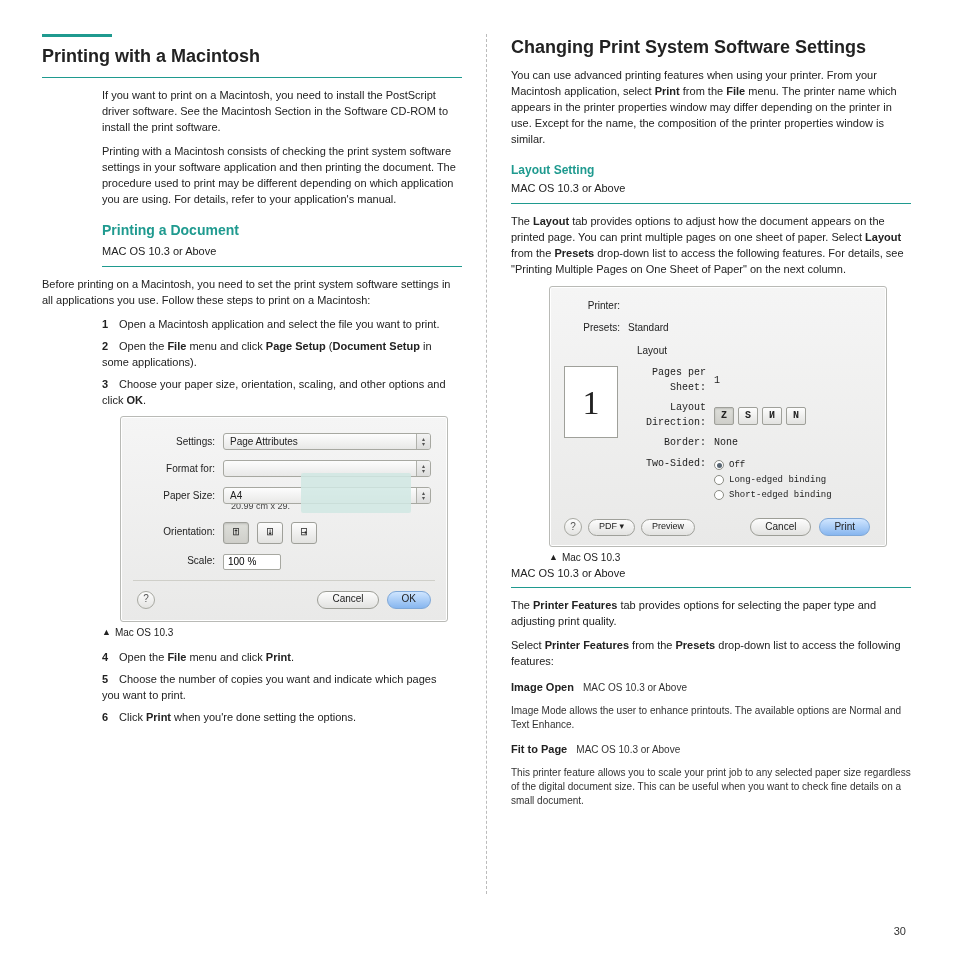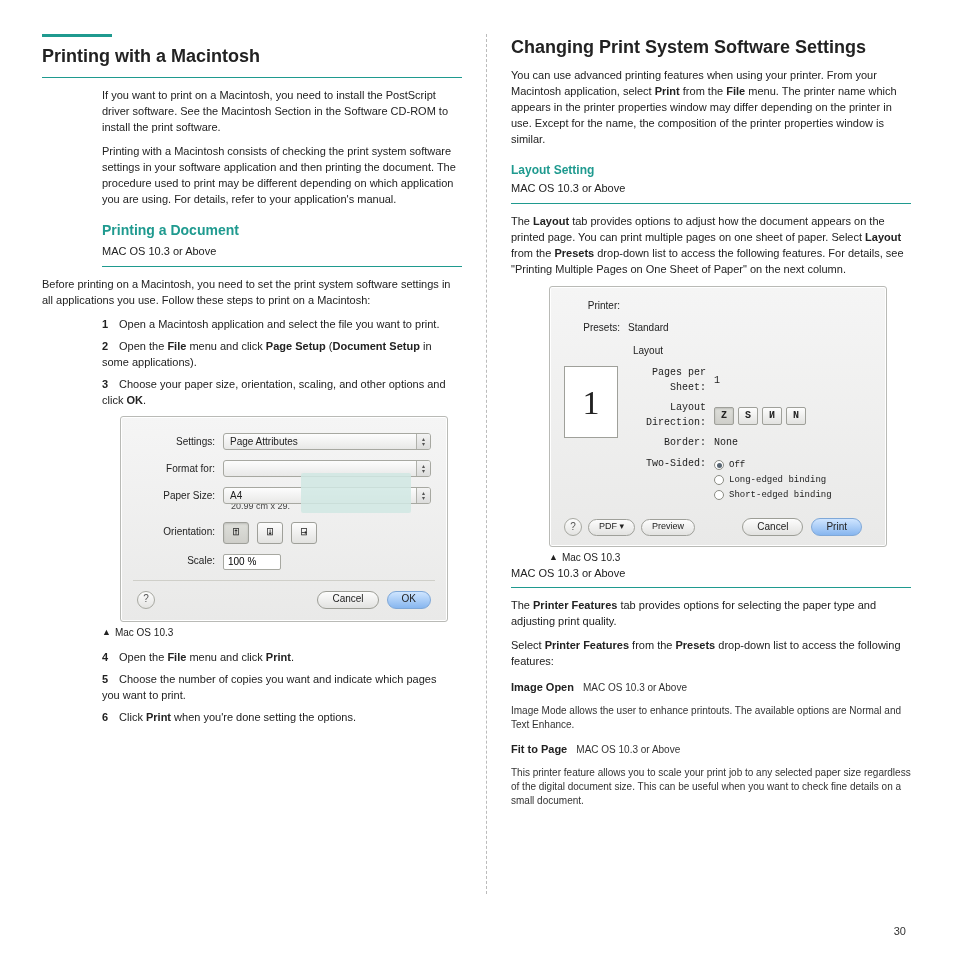--- a/index.html
+++ b/index.html
@@ -134,21 +134,21 @@
     border-radius: 2px;
   }
 
   
   .print-dialog {
     width: 338px;
     margin: 8px 0 4px 38px;
     background: linear-gradient(to bottom, #f5f5f5, #e9e9e8);
     border: 1px solid #b9bab6;
     border-radius: 3px;
-    padding: 12px 24px 10px 14px;
+    padding: 12px 16px 10px 14px;
     font-size: 10px;
     color: #222;
     position: relative;
     box-shadow: inset 0 0 0 1px #fff;
   }
   .print-dialog .trow { display: flex; align-items: center; margin-bottom: 8px; }
   .print-dialog .trow .tl { width: 64px; text-align: right; padding-right: 8px; }
   .print-dialog .trow .combo { flex: 1; }
   .print-dialog .trow.center { justify-content: center; }
   .print-dialog .trow.center .combo { width: 160px; flex: 0 0 160px; }

